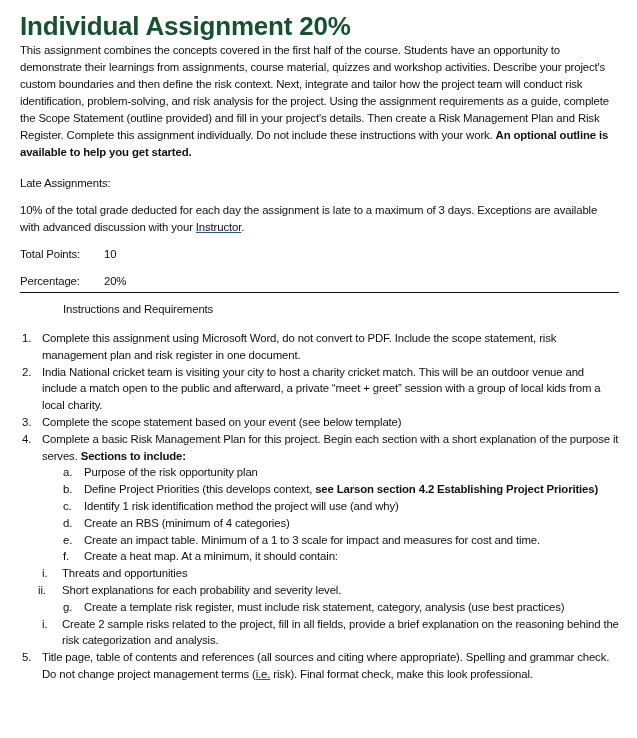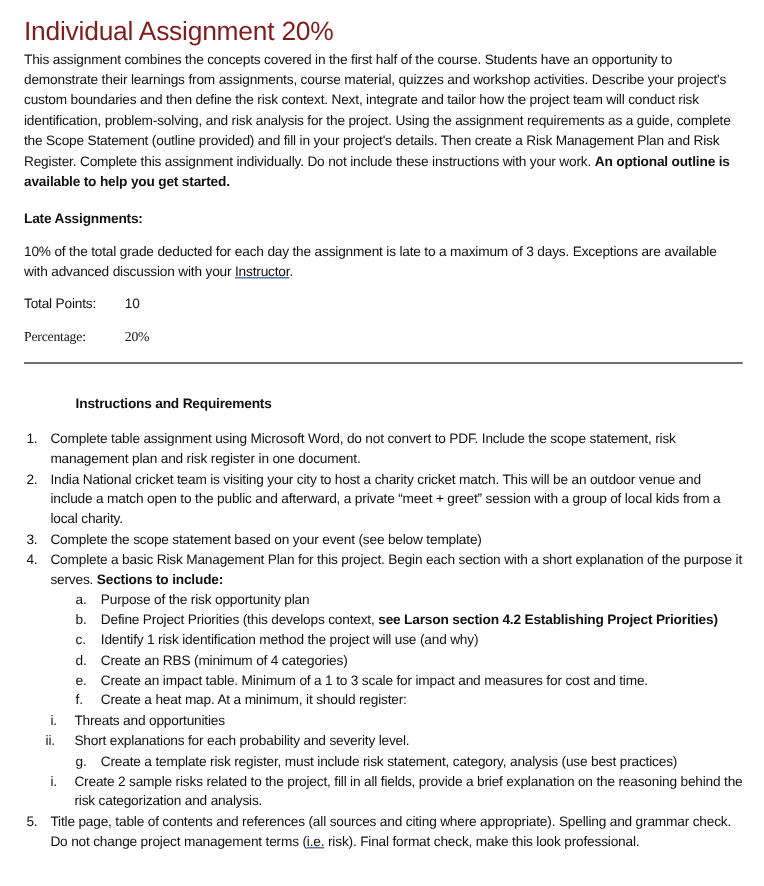--- a/index.html
+++ b/index.html
@@ -5,32 +5,32 @@
     html, body { margin: 0; padding: 0; background: #ffffff; }
     body {
       width: 637px; height: 738px; overflow: hidden;
       font-family: "Liberation Sans", sans-serif;
       color: #111111;
       font-size: 11.4px;
       letter-spacing: -0.15px;
     }
     .page { position: relative; padding: 12px 18px 0 20px; }
     .title {
-      font-size: 22px; color: #7f1d1d; font-weight: normal;
+      font-size: 26px; color: #14532d; font-weight: bold;
       margin: 0 0 2px 0; line-height: 28px; letter-spacing: -0.2px;
     }
     .intro { line-height: 17px; margin: 0; }
     .bold { font-weight: bold; }
-    .section-label { font-weight: bold; margin: 14px 0 0 0; line-height: 17px; }
+    .section-label { font-weight: normal; margin: 14px 0 0 0; line-height: 17px; }
     .para { margin: 10px 0 0 0; line-height: 17px; }
     .link { color: #111; text-decoration: underline; text-decoration-color: #2F5597; text-decoration-thickness: 1px; }
     .kv { display: flex; margin: 10px 0 0 0; line-height: 17px; align-items: flex-end; }
     .kv .k { width: 84px; }
-    .kv.rule { border-bottom: 1.4px solid #111; padding-bottom: 12px; margin-right: 0; font-family: Liberation Serif, serif; }
-    .instr-head { font-weight: bold; margin: 26px 0 0 0; line-height: 17px; padding-left: 43px; }
+    .kv.rule { border-bottom: 1.4px solid #111; padding-bottom: 2px; margin-right: 0; }
+    .instr-head { font-weight: normal; margin: 8px 0 0 0; line-height: 17px; padding-left: 43px; }
     ol.main { margin: 12px 0 0 0; padding: 0; list-style: none; }
     ol.main > li { position: relative; padding-left: 22px; line-height: 16.8px; }
     .num { position: absolute; left: 2px; top: 0; }
     ol.sub { margin: 0; padding: 0; list-style: none; }
     ol.sub > li { position: relative; padding-left: 64px; line-height: 16.8px; }
     ol.sub > li > .num { left: 43px; }
     ol.subsub { margin: 0; padding: 0; list-style: none; }
     ol.subsub > li { position: relative; padding-left: 105px; line-height: 16.8px; }
     ol.subsub > li > .num { left: 86px; }
     ol.sub ol.subsub > li { padding-left: 42px; margin-left: -64px; padding-left: 106px; }
@@ -50,31 +50,31 @@
     <span>10</span>
   </div>
   <div class="kv rule">
     <span class="k">Percentage:</span>
     <span>20%</span>
   </div>
 
   <p class="instr-head">Instructions and Requirements</p>
 
   <ol class="main">
-    <li><span class="num">1.</span><span>Complete table assignment using Microsoft Word, do not convert to PDF.  Include the scope statement, risk management plan and risk register in one document.</span></li>
+    <li><span class="num">1.</span><span>Complete this assignment using Microsoft Word, do not convert to PDF.  Include the scope statement, risk management plan and risk register in one document.</span></li>
     <li><span class="num">2.</span><span>India National cricket team is visiting your city to host a charity cricket match. This will be an outdoor venue and include a match open to the public and afterward, a private “meet + greet” session with a group of local kids from a local charity.</span></li>
     <li><span class="num">3.</span><span>Complete the scope statement based on your event (see below template)</span></li>
     <li><span class="num">4.</span><span>Complete a basic Risk Management Plan for this project.  Begin each section with a short explanation of the purpose it serves.  </span><span class="bold">Sections to include:</span>
       <ol class="sub" style="margin-left:-22px;">
         <li><span class="num">a.</span><span>Purpose of the risk opportunity plan</span></li>
         <li><span class="num">b.</span><span>Define Project Priorities (this develops context, </span><span class="bold">see Larson section 4.2 Establishing Project Priorities)</span></li>
         <li><span class="num">c.</span><span>Identify 1 risk identification method the project will use (and why)</span></li>
         <li><span class="num">d.</span><span>Create an RBS (minimum of 4 categories)</span></li>
         <li><span class="num">e.</span><span>Create an impact table. Minimum of a 1 to 3 scale for impact and measures for cost and time.</span></li>
-        <li><span class="num">f.</span><span>Create a heat map. At a minimum, it should register:</span>
+        <li><span class="num">f.</span><span>Create a heat map. At a minimum, it should contain:</span>
           <ol class="subsub" style="margin-left:-64px;">
             <li><span class="num">i.</span><span>Threats and opportunities</span></li>
             <li><span class="num" style="left:82px;text-align:center;">ii.</span><span>Short explanations for each probability and severity level.</span></li>
           </ol>
         </li>
         <li><span class="num">g.</span><span>Create a template risk register, must include risk statement, category, analysis (use best practices)</span>
           <ol class="subsub" style="margin-left:-64px;">
             <li><span class="num">i.</span><span>Create 2 sample risks related to the project, fill in all fields, provide a brief explanation on the reasoning behind the risk categorization and analysis.</span></li>
           </ol>
         </li>

